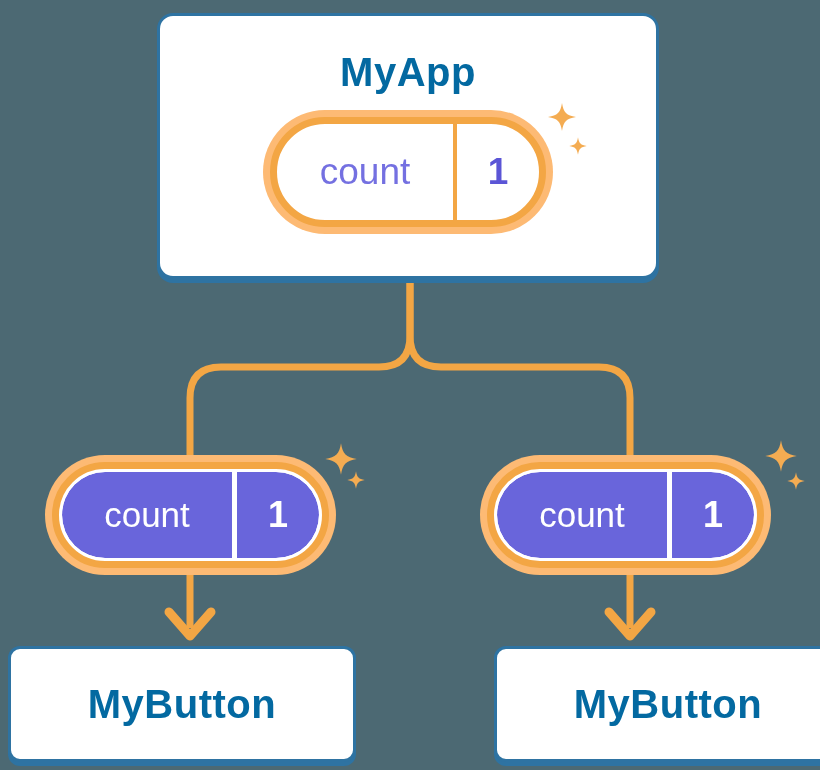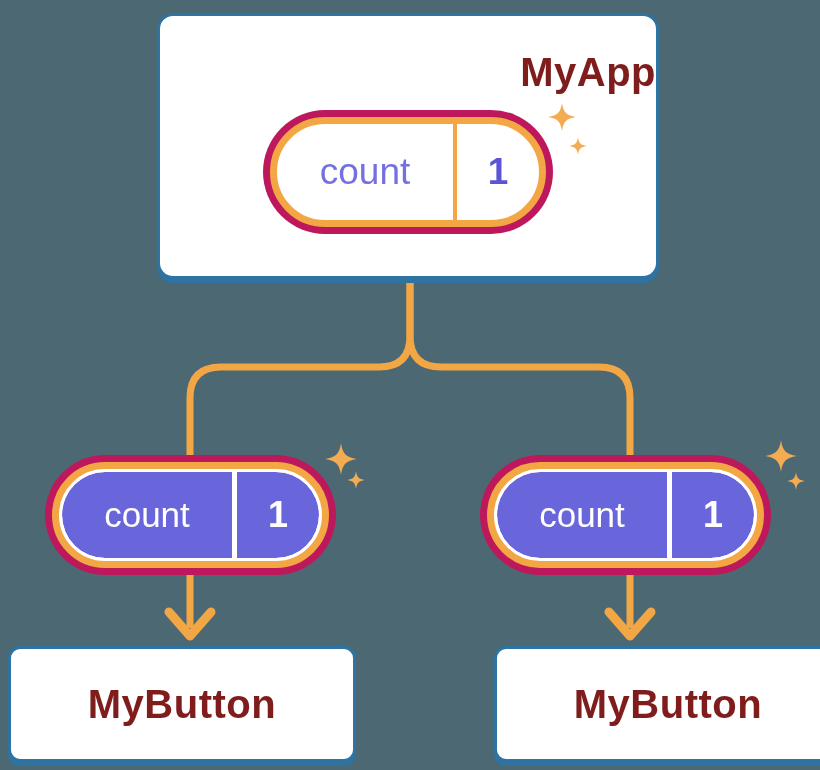--- a/index.html
+++ b/index.html
@@ -32,29 +32,29 @@
   }
   .card-child{
     width:348px;height:116px;
     border-radius:12px;
     display:flex;align-items:center;justify-content:center;
   }
   .card-child-left{left:8px;top:646px;}
   .card-child-right{left:494px;top:646px;}
   .card-title{
     font-size:40px;font-weight:600;
-    color:#7f1d1d;
-    text-align:right;
+    color:#0369a1;
+    text-align:center;
     letter-spacing:0.5px;
   }
   .card-root .card-title{margin-top:34px;}
   
   .pill{
     position:absolute;
-    background:#be185d;
+    background:#fdba74;
     border-radius:999px;
     padding:7px;
     z-index:2;
   }
   .pill-ring{
     border:7px solid #F3A644;
     background:#FFFFFF;
     border-radius:999px;
     box-sizing:border-box;
   }

